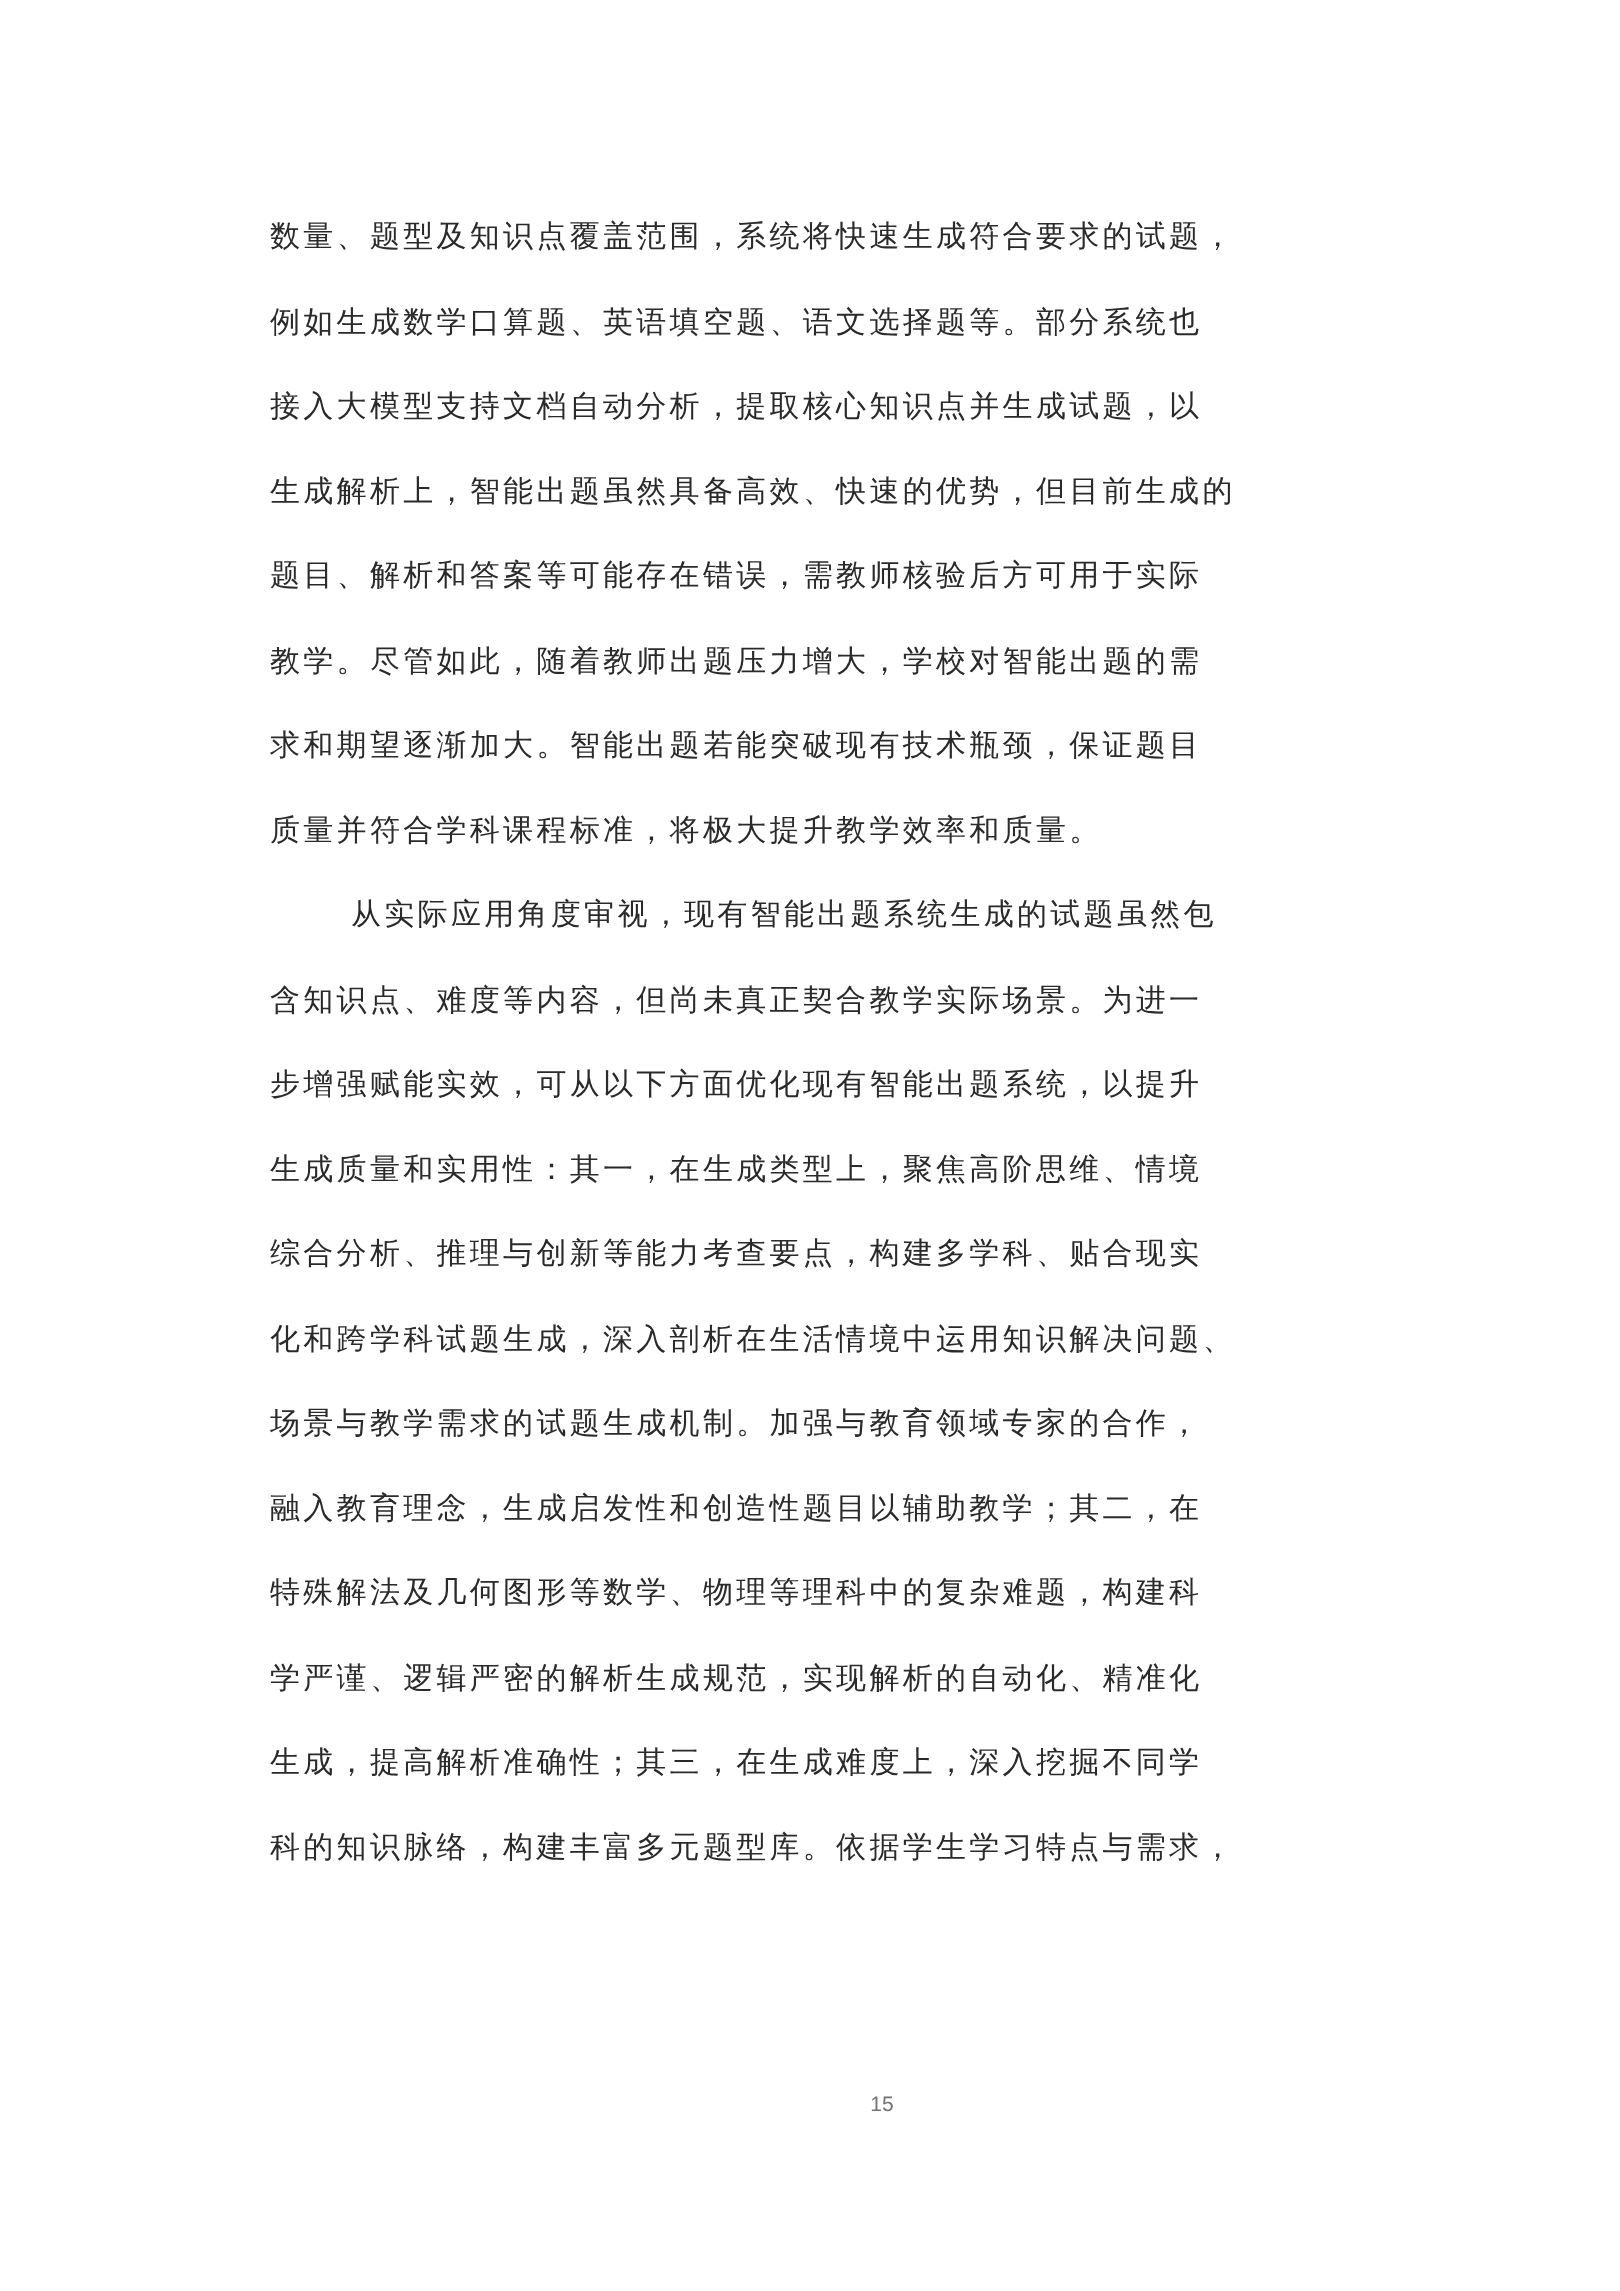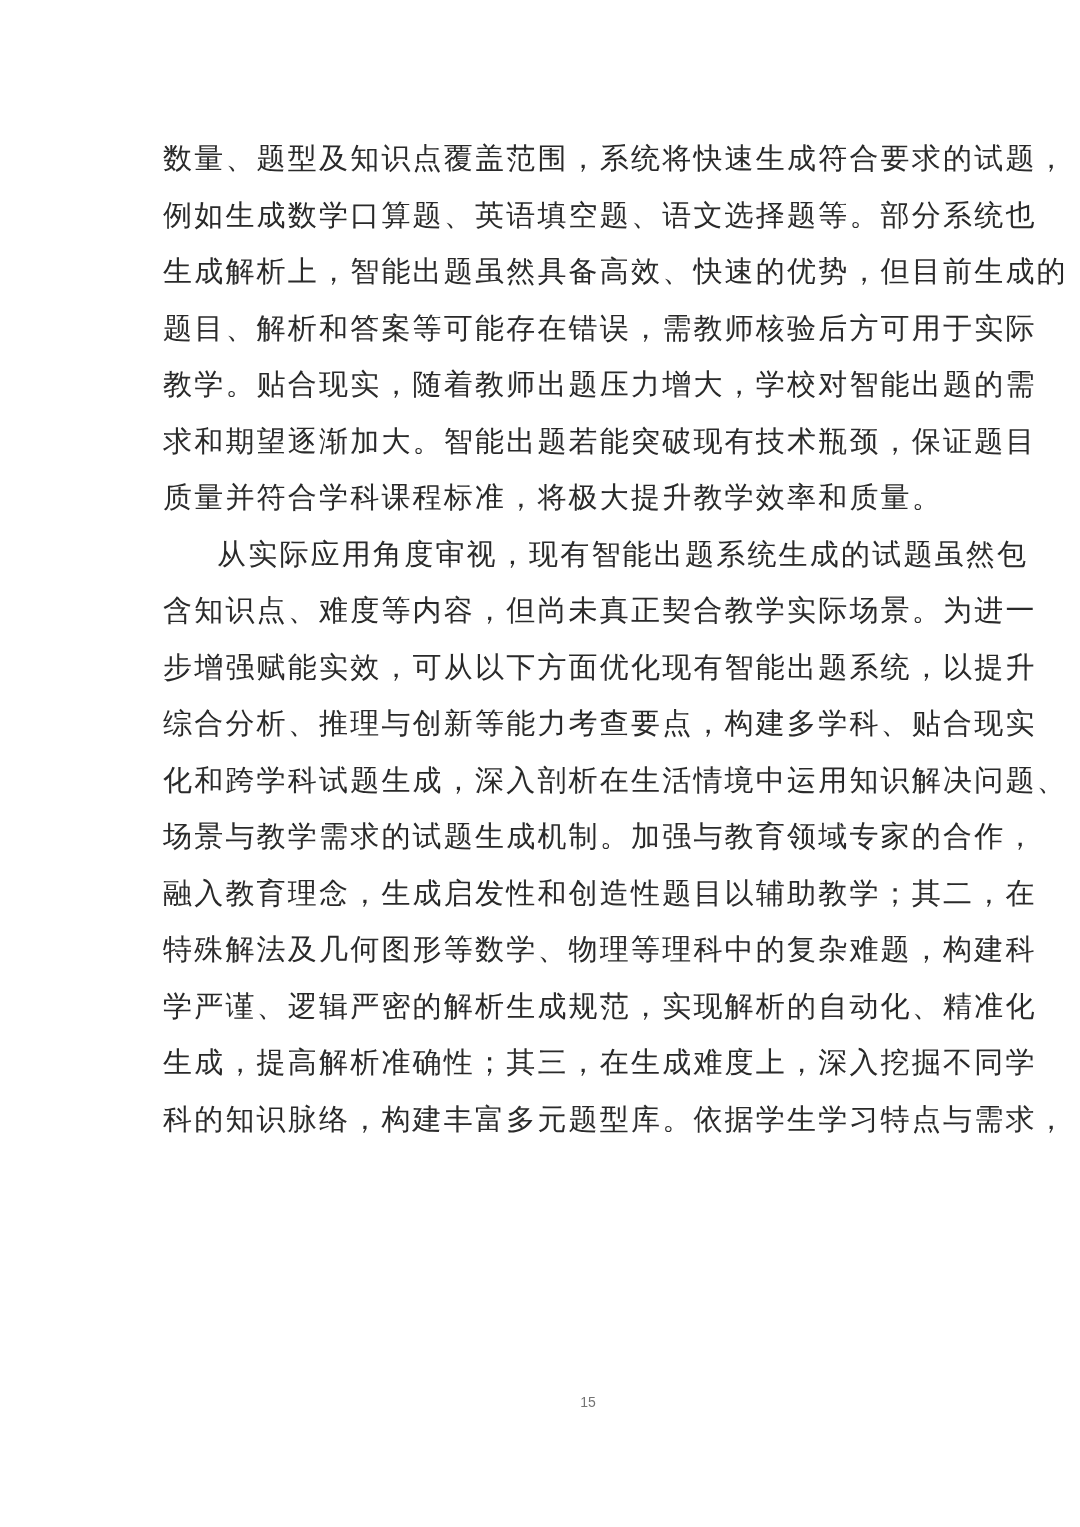--- a/index.html
+++ b/index.html
@@ -16,25 +16,25 @@
     .page {
       position: absolute;
       left: 0;
       top: 0;
       width: 1080px;
       height: 1527px;
       background: #ffffff;
     }
     .body-text {
       position: absolute;
-      left: 163px;
+      left: 180px;
       top: 130px;
       width: 752px;
       font-family: Liberation Sans, sans-serif;
-      font-size: 29px;
+      font-size: 20px;
       line-height: 56.5px;
       color: #2a2a2a;
       letter-spacing: 2.2px;
     }
     .line {
       display: block;
       white-space: nowrap;
       height: 56.5px;
       overflow: visible;
     }
@@ -54,30 +54,32 @@
     }
   </style>
 </head>
 <body>
 
 <div class="page">
   <div class="body-text">
     <div>
       <span class="line">数量、题型及知识点覆盖范围，系统将快速生成符合要求的试题，</span>
       <span class="line">例如生成数学口算题、英语填空题、语文选择题等。部分系统也</span>
+      <span class="line">接入大模型支持文档自动分析，提取核心知识点并生成试题，以</span>
       <span class="line">生成解析上，智能出题虽然具备高效、快速的优势，但目前生成的</span>
       <span class="line">题目、解析和答案等可能存在错误，需教师核验后方可用于实际</span>
-      <span class="line">教学。贴合现实，随着教师出题压力增大，学校对智能出题的需</span>
+      <span class="line">教学。尽管如此，随着教师出题压力增大，学校对智能出题的需</span>
       <span class="line">求和期望逐渐加大。智能出题若能突破现有技术瓶颈，保证题目</span>
       <span class="line">质量并符合学科课程标准，将极大提升教学效率和质量。</span>
     </div>
     <div>
       <span class="line indent">从实际应用角度审视，现有智能出题系统生成的试题虽然包</span>
       <span class="line">含知识点、难度等内容，但尚未真正契合教学实际场景。为进一</span>
       <span class="line">步增强赋能实效，可从以下方面优化现有智能出题系统，以提升</span>
+      <span class="line">生成质量和实用性：其一，在生成类型上，聚焦高阶思维、情境</span>
       <span class="line">综合分析、推理与创新等能力考查要点，构建多学科、贴合现实</span>
       <span class="line">化和跨学科试题生成，深入剖析在生活情境中运用知识解决问题、</span>
       <span class="line">场景与教学需求的试题生成机制。加强与教育领域专家的合作，</span>
       <span class="line">融入教育理念，生成启发性和创造性题目以辅助教学；其二，在</span>
       <span class="line">特殊解法及几何图形等数学、物理等理科中的复杂难题，构建科</span>
       <span class="line">学严谨、逻辑严密的解析生成规范，实现解析的自动化、精准化</span>
       <span class="line">生成，提高解析准确性；其三，在生成难度上，深入挖掘不同学</span>
       <span class="line">科的知识脉络，构建丰富多元题型库。依据学生学习特点与需求，</span>
     </div>
   </div>

